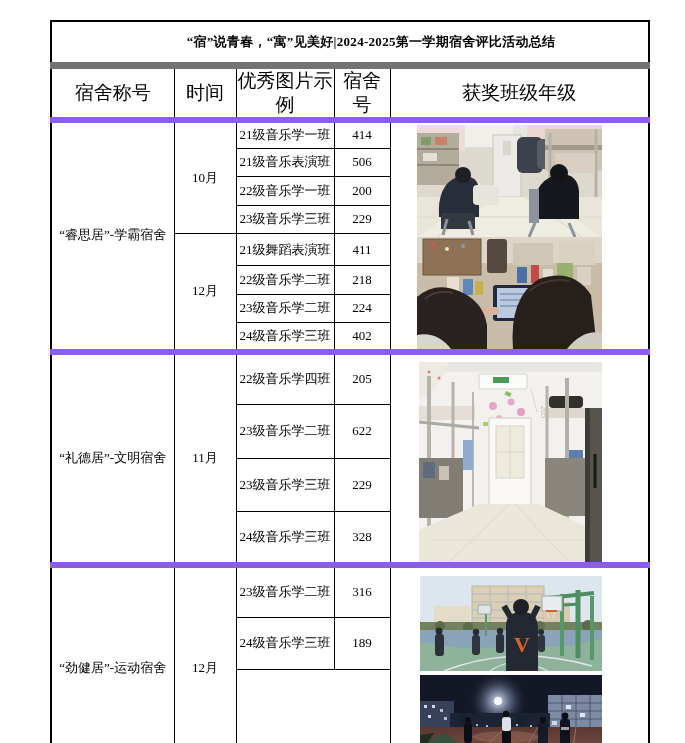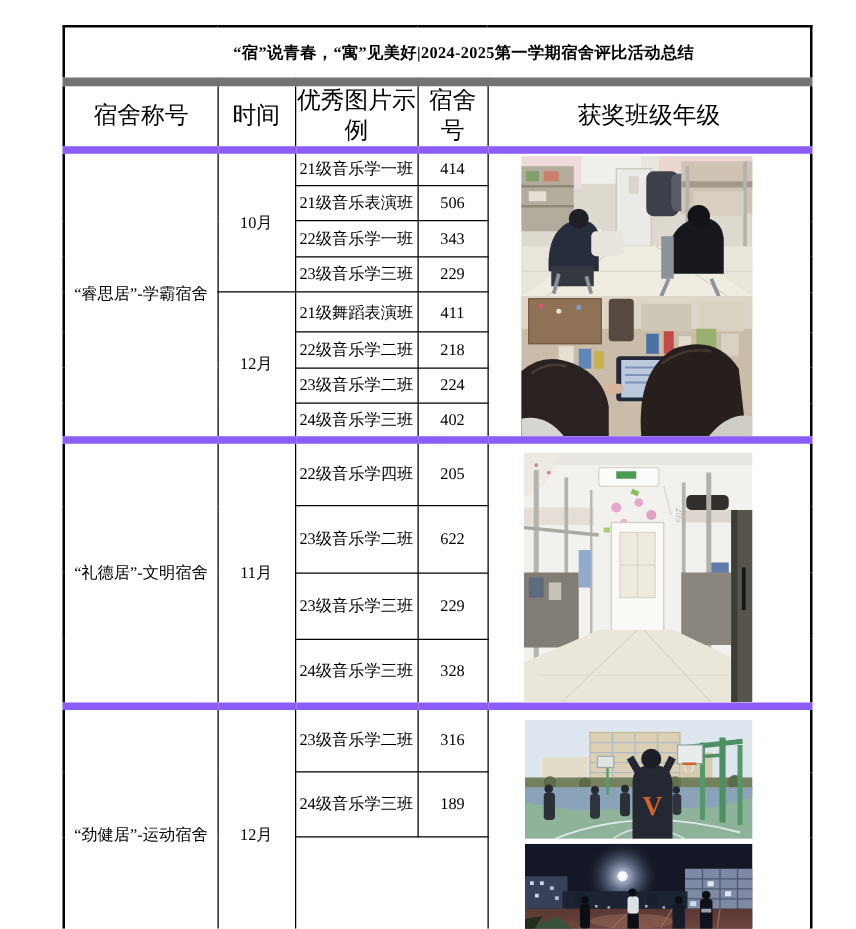--- a/index.html
+++ b/index.html
@@ -149,21 +149,21 @@
           </div>
         </div>
       </td>
     </tr>
     <tr class="h-b1">
       <td class="class-cell">21级音乐表演班</td>
       <td class="room-cell">506</td>
     </tr>
     <tr class="h-b1">
       <td class="class-cell">22级音乐学一班</td>
-      <td class="room-cell">343</td>
+      <td class="room-cell">200</td>
     </tr>
     <tr class="h-b1">
       <td class="class-cell">23级音乐学三班</td>
       <td class="room-cell">229</td>
     </tr>
     <tr class="h-b1">
       <td rowspan="4" class="month-cell">12月</td>
       <td class="class-cell">21级舞蹈表演班</td>
       <td class="room-cell">411</td>
     </tr>

